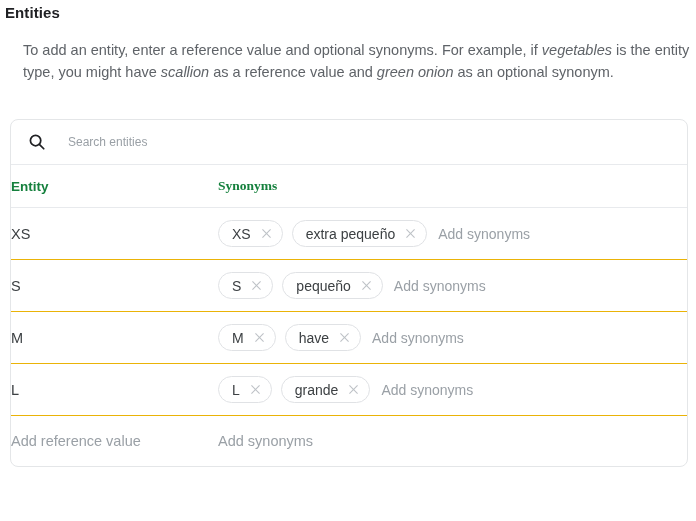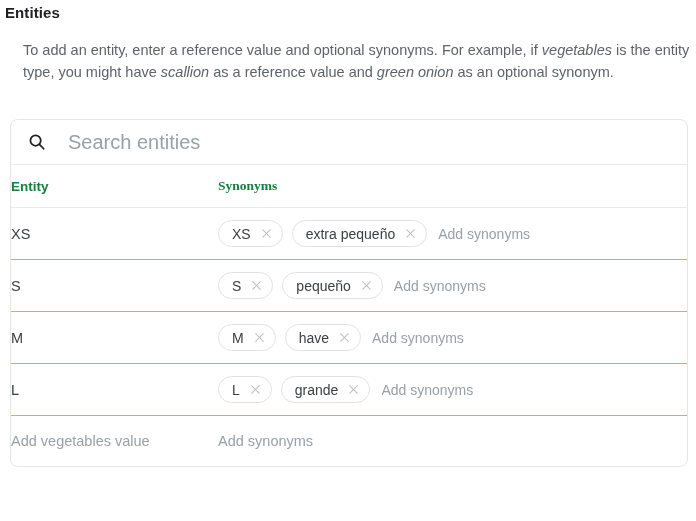--- a/index.html
+++ b/index.html
@@ -75,21 +75,21 @@
     flex: 0 0 auto;
     display: block;
     margin-right: 21px;
     margin-left: 2px;
   }
   .search-input {
     flex: 1 1 auto;
     border: 0;
     outline: none;
     font-family: "Liberation Sans", sans-serif;
-    font-size: 20px;
+    font-size: 12px;
     color: #0369a1;
     background: transparent;
     padding: 0;
   }
   .search-input::placeholder {
     color: #9aa0a6;
     opacity: 1;
   }
 
   
@@ -293,21 +293,21 @@
                 </svg>
               </span>
               <span class="add-syn">Add synonyms</span>
             </div>
           </td>
         </tr>
 
 
         <tr class="add-row">
           <td class="td-entity">
-            <span class="add-ref">Add vegetables value</span>
+            <span class="add-ref">Add reference value</span>
           </td>
           <td class="td-syn">
             <span class="add-ref">Add synonyms</span>
           </td>
         </tr>
 
       </tbody>
     </table>
   </div>
 </div>

